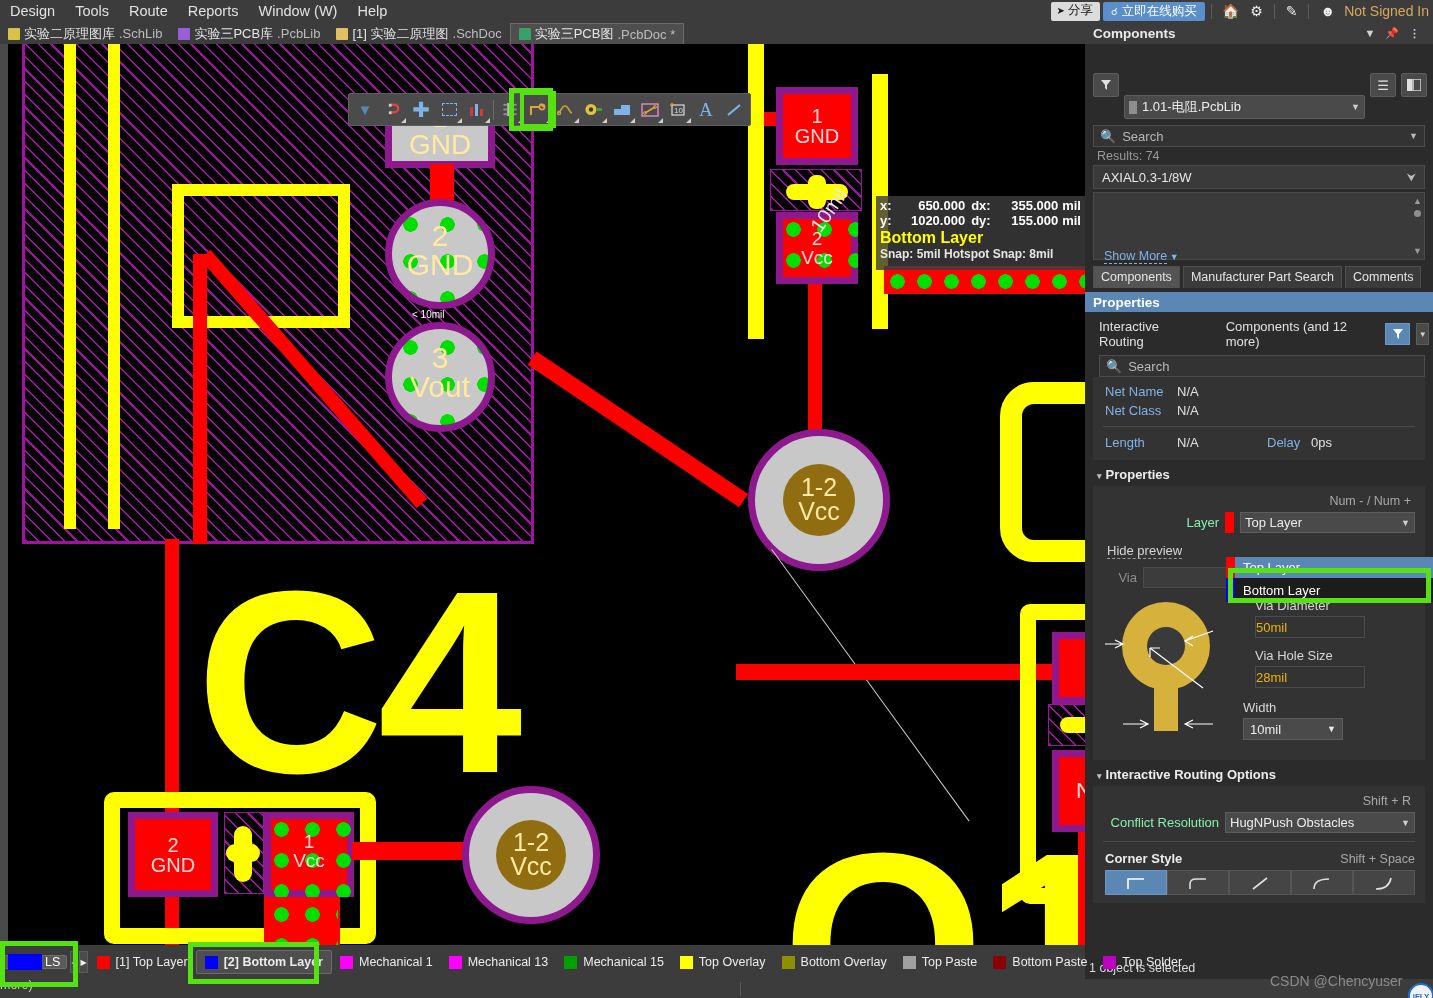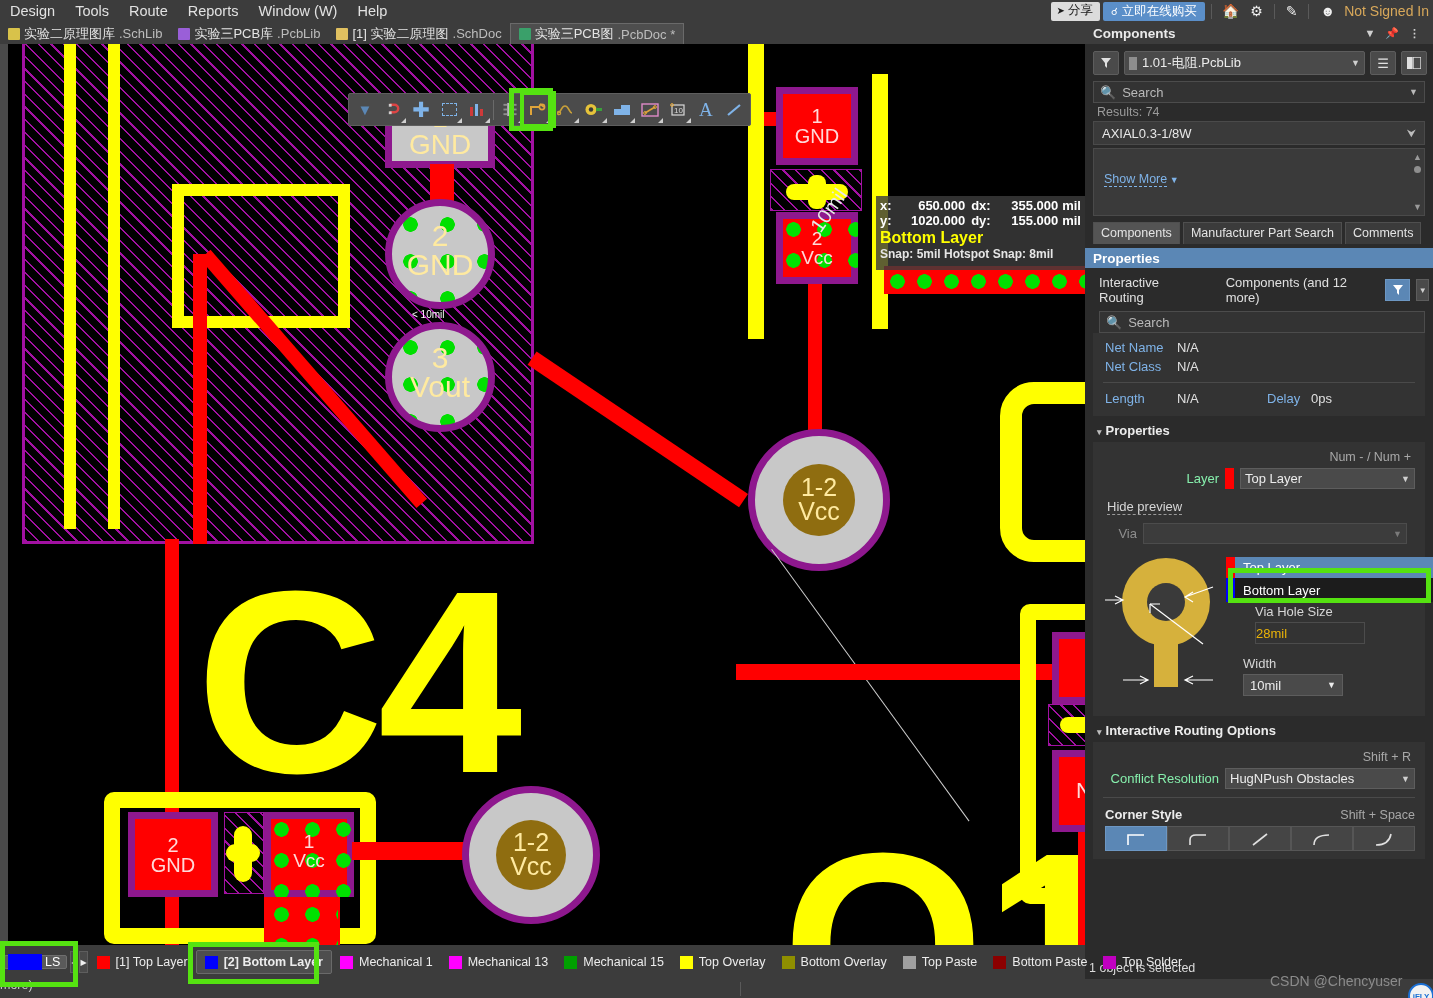--- a/index.html
+++ b/index.html
@@ -145,37 +145,37 @@
   .panel-title .pt-ico { font-size:11px; padding:0 5px; color:#d0d0d0;}
 
   .comp-bar { display:flex; align-items:center; gap:5px; padding:7px 6px 4px 8px; }
   .ibtn {
     width:26px;height:24px; background:#4a4a4a; border:1px solid #5d5d5d;
     border-radius:2px; display:flex;align-items:center;justify-content:center;
     color:#e0e0e0; font-size:13px;
   }
   .combo {
     flex:1; height:24px; background:#4a4a4a; border:1px solid #5d5d5d; border-radius:2px;
-    display:flex; align-items:center; padding:0 4px; font-size:13px; color:#ececec; gap:5px;
+    display:flex; align-items:center; padding:0 4px; font-size:13px; color:#ececec; gap:5px;margin-top:44px;
   }
   .combo .caret { margin-left:auto; font-size:9px; color:#cfcfcf; }
   .searchbox {
     margin:2px 8px 0 8px; height:22px; background:#333333; border:1px solid #4c4c4c;
     display:flex; align-items:center; padding:0 6px; gap:6px; font-size:13px; color:#b9b9b9;
   }
   .searchbox .caret { margin-left:auto; font-size:9px; }
   .results { padding:2px 12px; font-size:12.5px; color:#9a9a9a; }
 
   .item-row {
     margin:0 8px; height:24px; background:#3a3a3a; border:1px solid #4a4a4a;
     display:flex; align-items:center; padding:0 8px; font-size:13px; color:#e8e8e8;
   }
   .item-row .chev { margin-left:auto; font-size:11px; color:#bdbdbd;}
   .detail-box { margin:3px 8px 0 8px; background:#3a3a3a; border:1px solid #4a4a4a; position:relative; height:68px;}
-  .showmore { padding:20px 10px; }
+  .showmore { padding:20px 10px;margin-top:33px; }
   .showmore a { color:#7fb3e8; font-size:12.5px; border-bottom:1px dashed #7fb3e8; text-decoration:none;}
   .models { padding:4px 10px; font-size:13px; font-weight:bold; color:#e8e8e8;}
   .scroll-col { position:absolute; right:2px; top:3px; width:9px; bottom:3px; }
   .scroll-col .up,.scroll-col .dn { color:#9a9a9a; font-size:9px; text-align:center;}
   .scroll-col .thumb { width:7px; height:7px; border-radius:50%; background:#8e8e8e; margin:4px auto;}
 
   .tabstrip { display:flex; gap:3px; padding:6px 6px 0 8px; }
   .ptab { padding:3px 7px 4px 7px; font-size:12.5px; color:#e4e4e4;
           background:#3b3b3b; border:1px solid #4f4f4f; border-bottom:none;}
   .ptab.active { background:#545454; }

